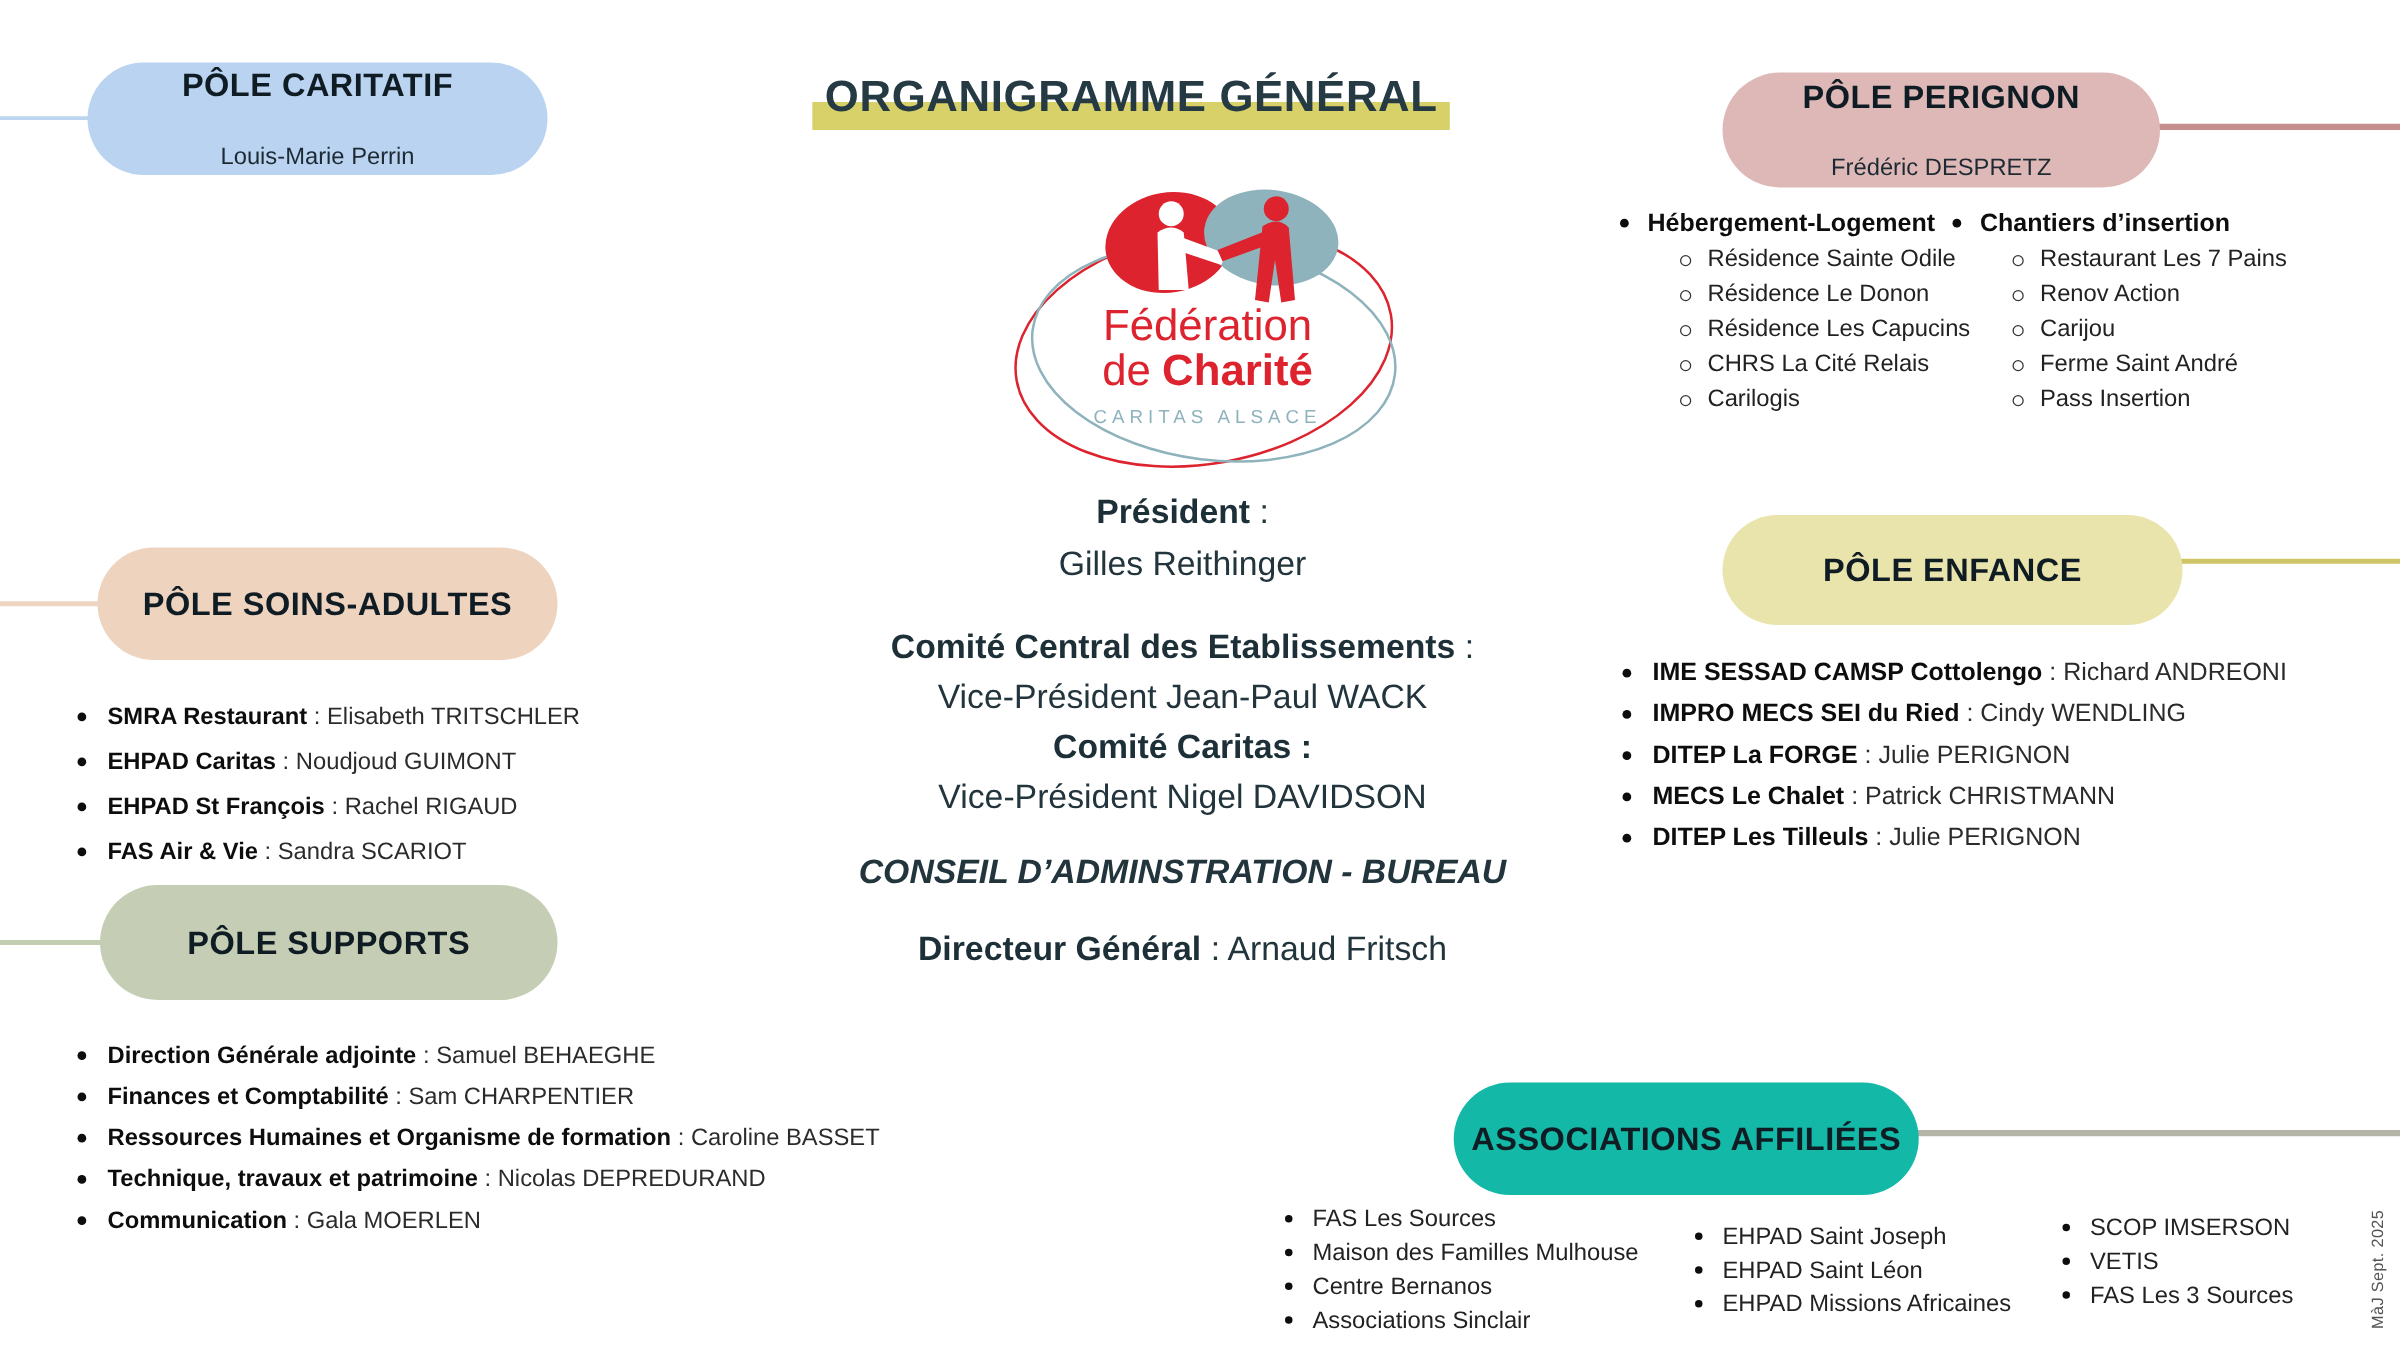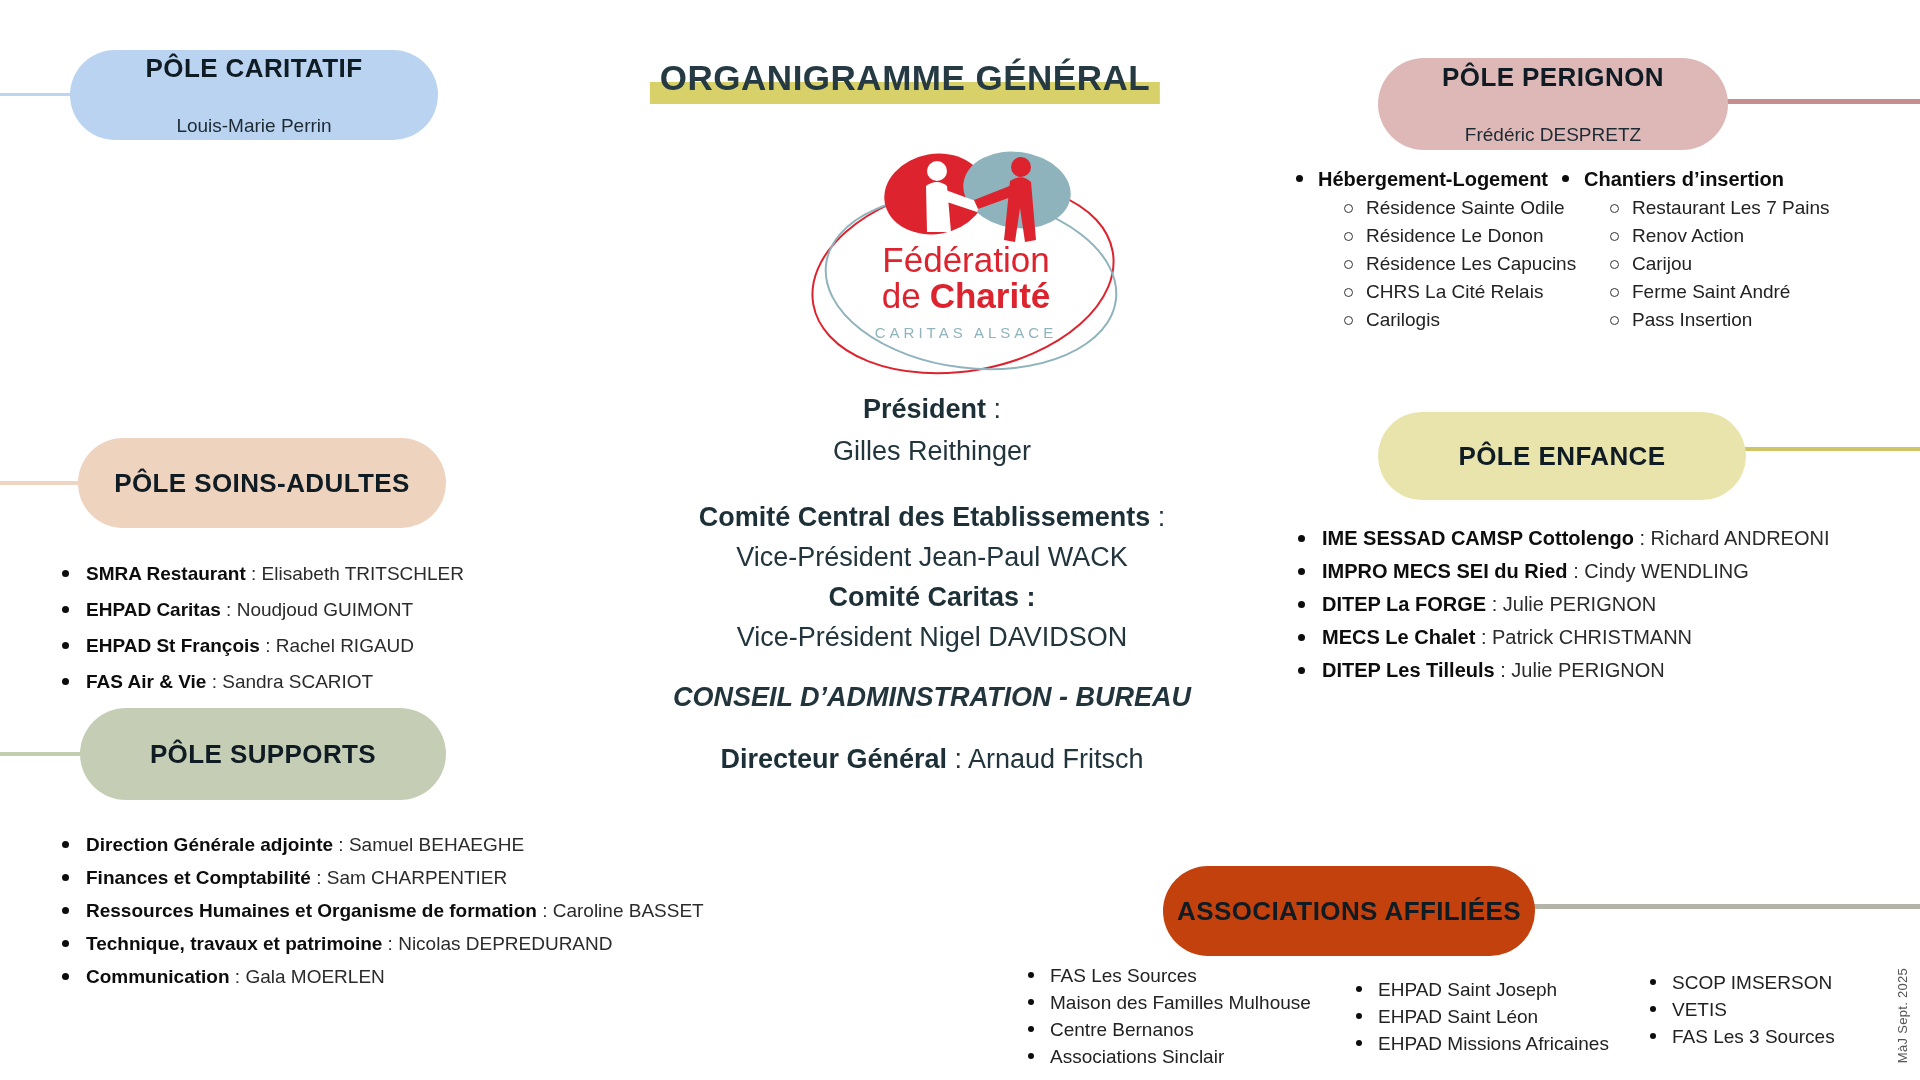--- a/index.html
+++ b/index.html
@@ -26,21 +26,21 @@
     border-radius: 48px; text-align: center; gap: 24px;
   }
   .pill .pill-title { font-size: 26px; font-weight: bold; color: #101c24; letter-spacing: 0.4px; line-height: 31px; }
   .pill .pill-sub { font-size: 19px; color: #1d2a33; line-height: 25px; margin-top: 5px; }
 
   .pill-caritatif   { left: 70px;   top: 50px;  width: 368px; height: 90px; background: #b9d3f1; }
   .pill-soins       { left: 78px;   top: 438px; width: 368px; height: 90px; background: #eed3bf; }
   .pill-supports    { left: 80px;   top: 708px; width: 366px; height: 92px; background: #c5ceb5; }
   .pill-insertion   { left: 1378px; top: 58px;  width: 350px; height: 92px; background: #ddb8b7; }
   .pill-enfance     { left: 1378px; top: 412px; width: 368px; height: 88px; background: #e9e4ab; }
-  .pill-assoc      { left: 1163px; top: 866px; width: 372px; height: 90px; background: #c2410c; }
+  .pill-assoc      { left: 1163px; top: 866px; width: 372px; height: 90px; background: #14b8a6; }
 
   
   .line { position: absolute; }
   .line-caritatif { top: 93px;  left: 0; width: 80px;  height: 3px; background: #bcd5f0; }
   .line-soins     { top: 481px; left: 0; width: 88px;  height: 4px; background: #eed5c1; }
   .line-supports  { top: 752px; left: 0; width: 90px;  height: 4px; background: #c3cdb2; }
   .line-insertion { top: 99px;  left: 1720px; width: 200px; height: 5px; background: #c48f8e; }
   .line-enfance   { top: 447px; left: 1740px; width: 180px; height: 4px; background: #cfc566; }
   .line-assoc     { top: 904px; left: 1528px; width: 392px; height: 5px; background: #b5b4a8; }
 
@@ -86,21 +86,21 @@
   
   .assoc-col { position: absolute; font-size: 19px; line-height: 27px; color: #222; }
   .assoc-col li { position: relative; padding-left: 28px; white-space: nowrap; }
   .assoc-col li::before { content: ""; position: absolute; left: 6px; top: 10px;
     width: 6px; height: 6px; border-radius: 50%; background: #0d0d0d; }
   .assoc-col-1 { left: 1022px; top: 962px; }
   .assoc-col-2 { left: 1350px; top: 976px; }
   .assoc-col-3 { left: 1644px; top: 969px; }
 
   
-  .center-col { position: absolute; left: 632px; top: 0; width: 600px; height: 972px; }
+  .center-col { position: absolute; left: 646px; top: 0; width: 600px; height: 972px; }
   .cline { position: absolute; width: 100%; text-align: center; color: #22343c;
     font-size: 27px; white-space: nowrap; }
   .pres-block { top: 388px; line-height: 42px; }
   .comite-block { top: 497px; line-height: 40px; }
   .conseil-line { top: 682px; font-weight: bold; font-style: italic; }
   .dg-line { top: 744px; }
   .cline b { color: #1d3038; }
 
   
   .logo { position: absolute; left: 805px; top: 148px; width: 322px; height: 234px; }

